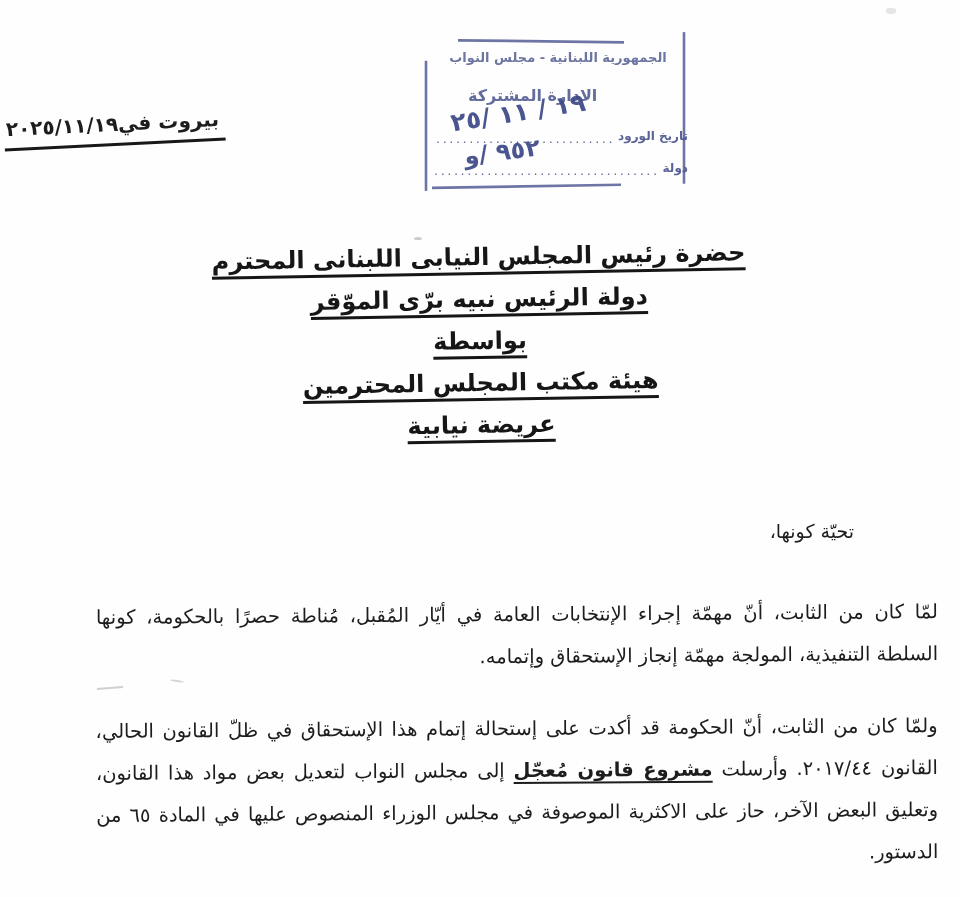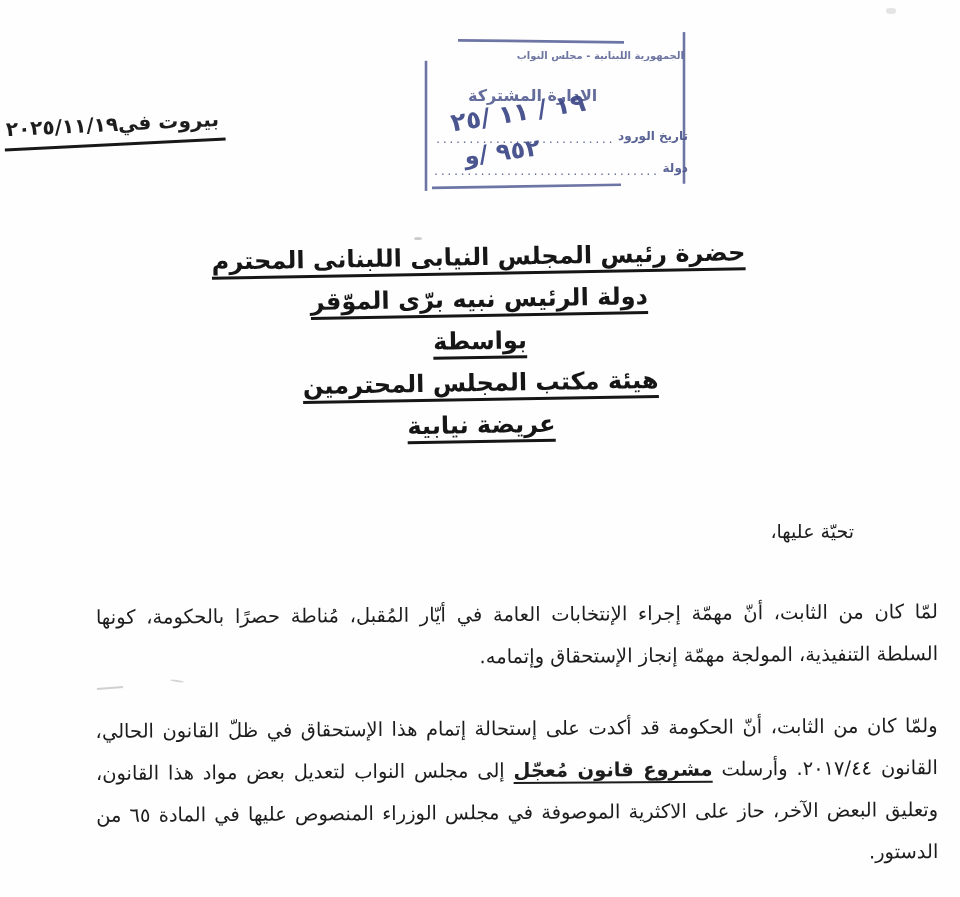--- a/index.html
+++ b/index.html
@@ -13,22 +13,22 @@
   .dateline { position:absolute; top:112px; left:4px; transform:rotate(-2.8deg); transform-origin:center; }
   .dateline-text {
     display:inline-block; font-weight:bold; font-size:20px;
     border-bottom:3px solid #181818; padding:0 6px 7px 2px; white-space:nowrap;
   }
 
   
   .stamp { position:absolute; top:28px; left:424px; width:272px; height:166px; color:#49538a; }
   .stamp-border { position:absolute; inset:0; width:100%; height:100%; }
   .stamp-border line { stroke:#4a5490; stroke-width:2.6; opacity:.8; }
-  .stamp-org  { position:absolute; top:22px; right:12px; left:8px; 
-                font-size:10px; font-weight:bold; opacity:.8; white-space:nowrap; }
+  .stamp-org  { position:absolute; top:22px; right:12px; left:8px; text-align:center;
+                font-size:13px; font-weight:bold; opacity:.8; white-space:nowrap; }
   .stamp-dept { position:absolute; top:58px; right:0; left:0; text-align:left;
                 font-size:16px; font-weight:bold; opacity:.85;margin-left:44px; }
   .stamp-row  { position:absolute; right:8px; left:10px; display:flex; align-items:center; gap:3px; }
   .stamp-row-1 { top:98px; }
   .stamp-row-2 { top:130px; }
   .stamp-label { font-size:12px; font-weight:bold; white-space:nowrap; opacity:.9; }
   .stamp-dots  { flex:1; overflow:hidden; white-space:nowrap; font-size:13px;
                  letter-spacing:2.5px; opacity:.85; margin-top:5px; }
   .stamp-hand  { position:absolute; font-weight:bold; color:#3c4786; opacity:.92; white-space:nowrap; }
   .stamp-hand-date   { top:70px; left:26px; font-size:25px; letter-spacing:6px; transform:rotate(-9deg); }
@@ -92,21 +92,21 @@
   </div>
 
   <div class="headings">
     <div class="heading-line">حضرة رئيس المجلس النيابى اللبنانى المحترم</div>
     <div class="heading-line">دولة الرئيس نبيه برّى الموّقر</div>
     <div class="heading-line">بواسطة</div>
     <div class="heading-line">هيئة مكتب المجلس المحترمين</div>
     <div class="heading-line">عريضة نيابية</div>
   </div>
 
-  <div class="salutation">تحيّة عليها،</div>
+  <div class="salutation">تحيّة كونها،</div>
 
   <p class="para para1">لمّا كان من الثابت، أنّ مهمّة إجراء الإنتخابات العامة في أيّار المُقبل، مُناطة حصرًا بالحكومة، كونها السلطة التنفيذية، المولجة مهمّة إنجاز الإستحقاق وإتمامه.</p>
 
   <p class="para para2"><span>ولمّا كان من الثابت، أنّ الحكومة قد أكدت على إستحالة إتمام هذا الإستحقاق في ظلّ القانون الحالي، القانون ٢٠١٧/٤٤. وأرسلت </span><span class="u-bold">مشروع قانون مُعجّل</span><span> إلى مجلس النواب لتعديل بعض مواد هذا القانون، وتعليق البعض الآخر، حاز على الاكثرية الموصوفة في مجلس الوزراء المنصوص عليها في المادة ٦٥ من الدستور.</span></p>
 
   <div class="smudge smudge-1"></div>
   <div class="smudge smudge-2"></div>
   <div class="smudge smudge-3"></div>
   <div class="smudge smudge-4"></div>
 

